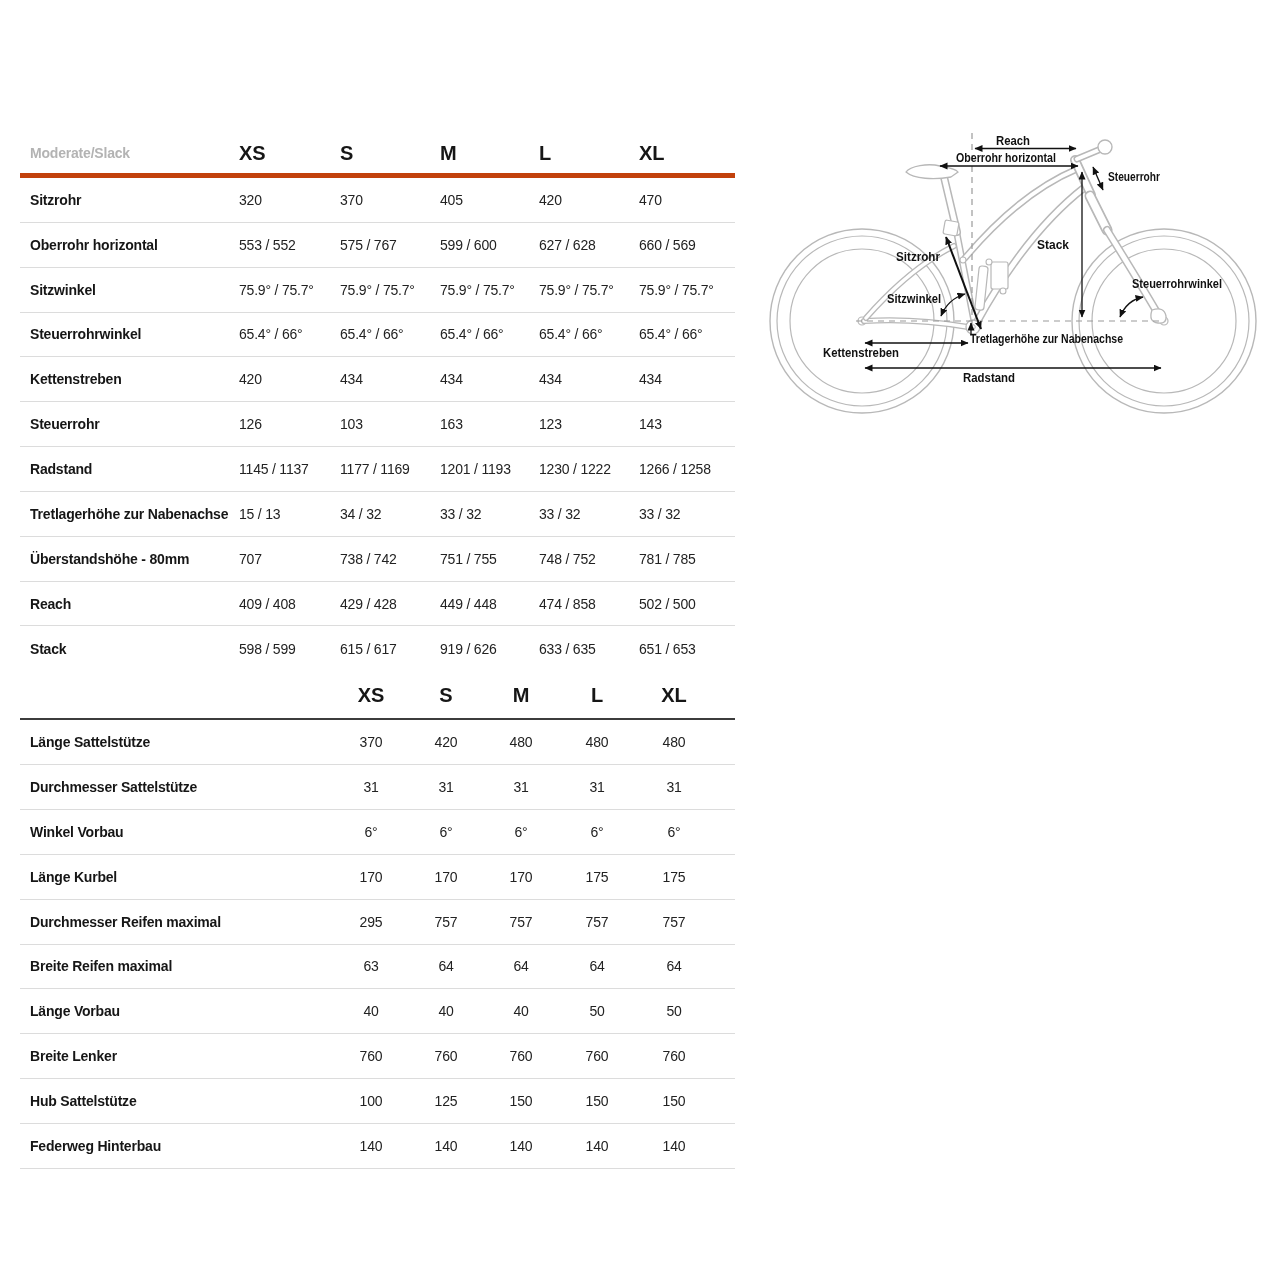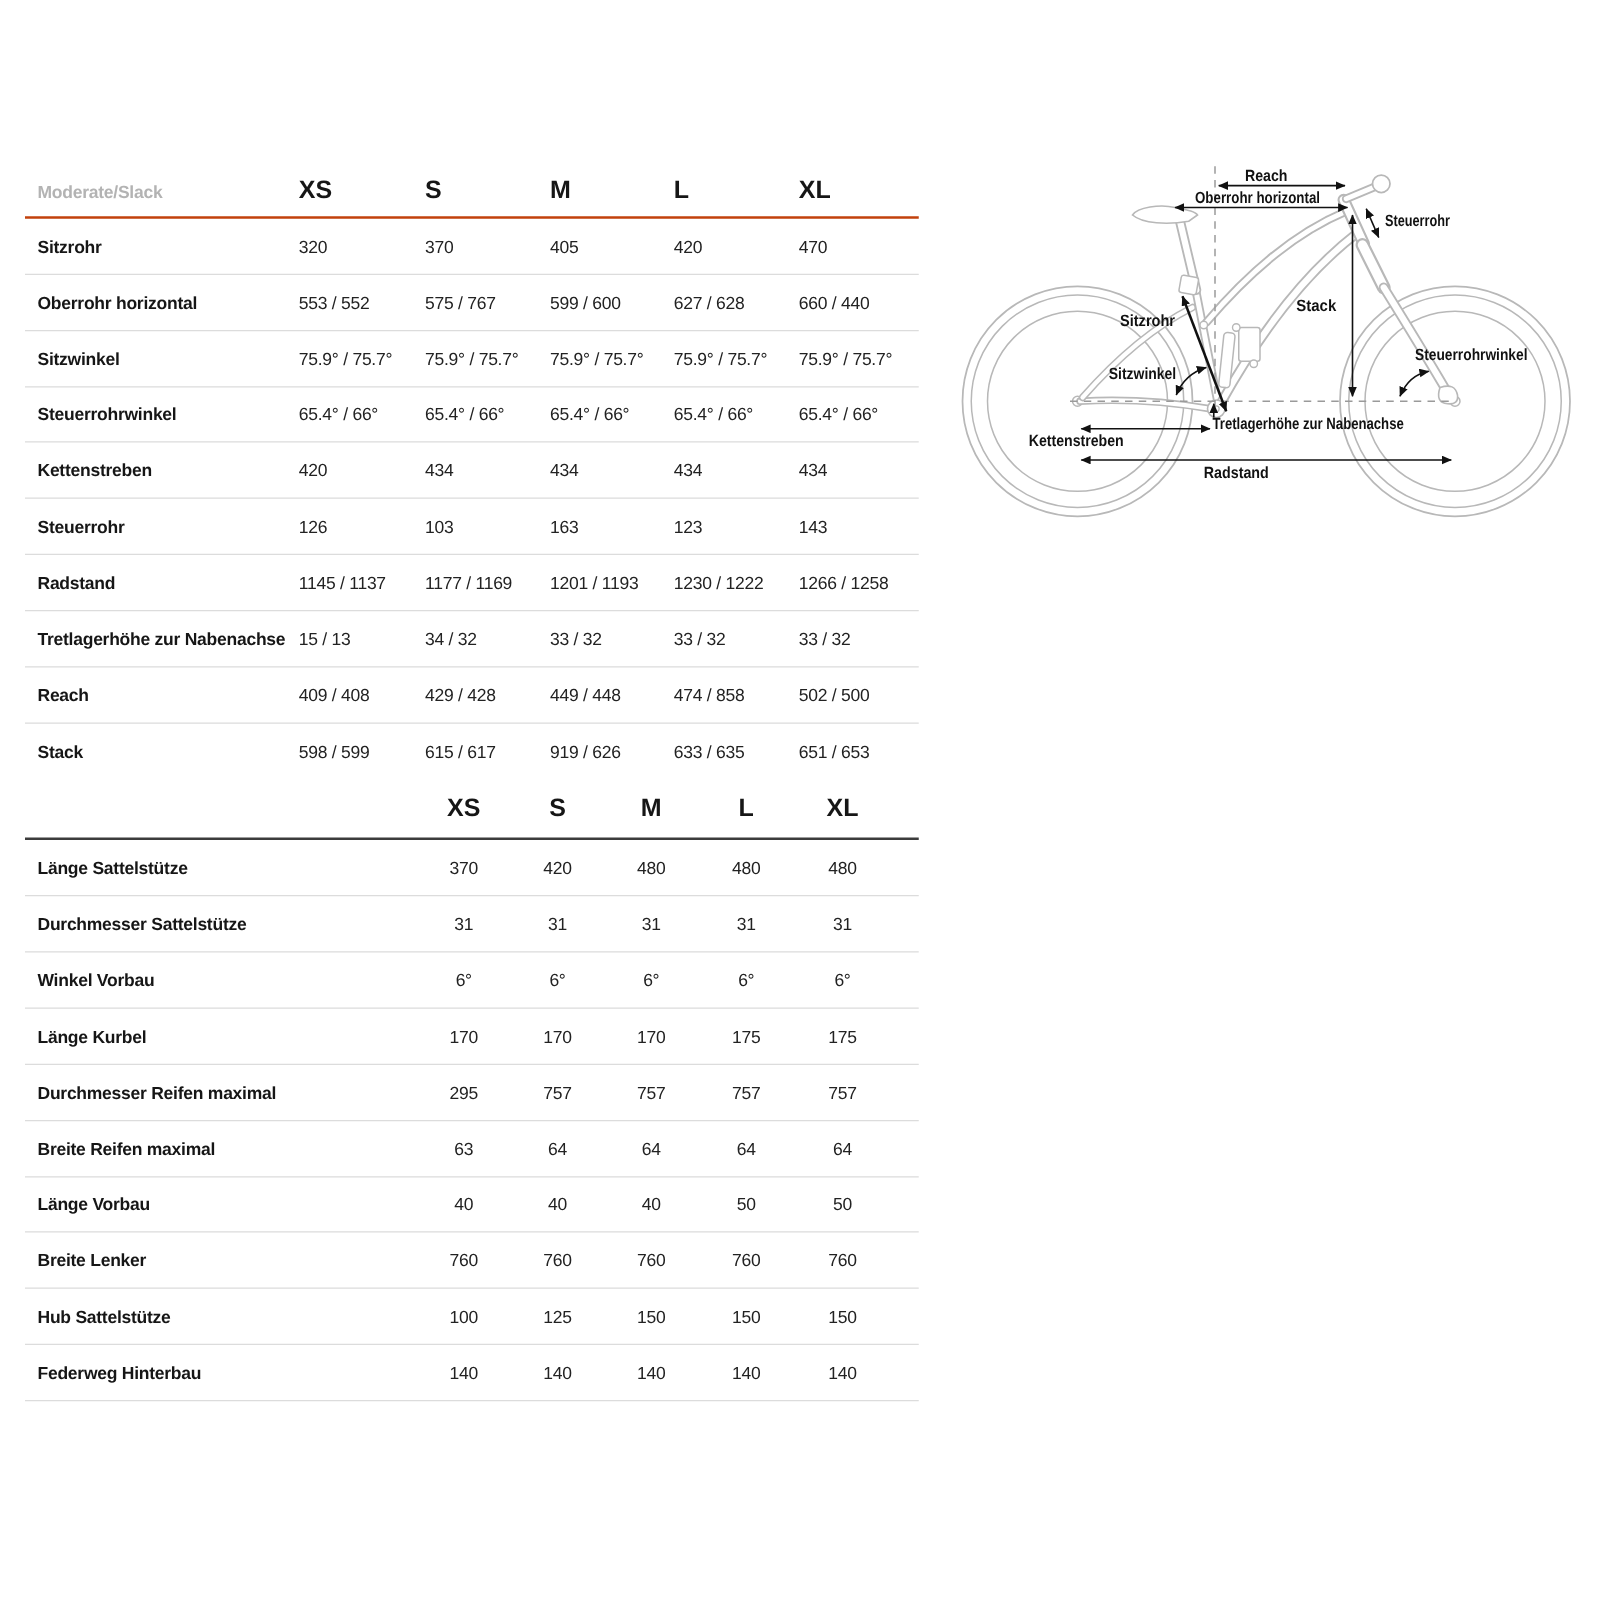--- a/index.html
+++ b/index.html
@@ -1,20 +1,20 @@
 <!DOCTYPE html>
 <html><head>
 <meta charset="utf-8">
 <style>
   html,body{margin:0;padding:0;background:#fff;}
   #stage{position:relative;width:1280px;height:1280px;background:#fff;overflow:hidden;
          font-family:"Liberation Sans","DejaVu Sans",sans-serif;color:#1c1c1c;}
   
   #geo-tables{position:absolute;left:20px;top:133px;width:715px;}
-  .t-head{position:relative;height:40px;border-bottom:2px solid #c2410c;}
+  .t-head{position:relative;height:40px;border-bottom:5px solid #c2410c;}
   .t-head2{position:relative;height:47px;border-bottom:2px solid #3c3c3c;}
   .t-row{position:relative;height:44.85px;border-bottom:1px solid #dcdcdc;box-sizing:border-box;}
   .t-row.no-sep{border-bottom:none;}
   .t-label{position:absolute;left:10px;top:50%;transform:translateY(-50%);
            font-weight:700;font-size:14px;letter-spacing:-0.2px;white-space:nowrap;color:#161616;}
   .t-label.muted{color:#b3b3b3;}
   .t-val{position:absolute;top:50%;transform:translateY(-50%);font-size:14px;font-weight:400;
          color:#222;white-space:nowrap;letter-spacing:-0.2px;}
   .t-size{position:absolute;top:50%;transform:translateY(-50%);font-size:20px;font-weight:700;
           color:#161616;white-space:nowrap;}
@@ -57,21 +57,21 @@
           <span class="t-val c2">405</span>
           <span class="t-val c3">420</span>
           <span class="t-val c4">470</span>
         </div>
         <div class="t-row">
           <span class="t-label">Oberrohr horizontal</span>
           <span class="t-val c0">553 / 552</span>
           <span class="t-val c1">575 / 767</span>
           <span class="t-val c2">599 / 600</span>
           <span class="t-val c3">627 / 628</span>
-          <span class="t-val c4">660 / 440</span>
+          <span class="t-val c4">660 / 569</span>
         </div>
         <div class="t-row">
           <span class="t-label">Sitzwinkel</span>
           <span class="t-val c0">75.9° / 75.7°</span>
           <span class="t-val c1">75.9° / 75.7°</span>
           <span class="t-val c2">75.9° / 75.7°</span>
           <span class="t-val c3">75.9° / 75.7°</span>
           <span class="t-val c4">75.9° / 75.7°</span>
         </div>
         <div class="t-row">
@@ -106,20 +106,28 @@
           <span class="t-val c3">1230 / 1222</span>
           <span class="t-val c4">1266 / 1258</span>
         </div>
         <div class="t-row">
           <span class="t-label">Tretlagerhöhe zur Nabenachse</span>
           <span class="t-val c0">15 / 13</span>
           <span class="t-val c1">34 / 32</span>
           <span class="t-val c2">33 / 32</span>
           <span class="t-val c3">33 / 32</span>
           <span class="t-val c4">33 / 32</span>
+        </div>
+        <div class="t-row">
+          <span class="t-label">Überstandshöhe - 80mm</span>
+          <span class="t-val c0">707</span>
+          <span class="t-val c1">738 / 742</span>
+          <span class="t-val c2">751 / 755</span>
+          <span class="t-val c3">748 / 752</span>
+          <span class="t-val c4">781 / 785</span>
         </div>
         <div class="t-row">
           <span class="t-label">Reach</span>
           <span class="t-val c0">409 / 408</span>
           <span class="t-val c1">429 / 428</span>
           <span class="t-val c2">449 / 448</span>
           <span class="t-val c3">474 / 858</span>
           <span class="t-val c4">502 / 500</span>
         </div>
         <div class="t-row no-sep">

